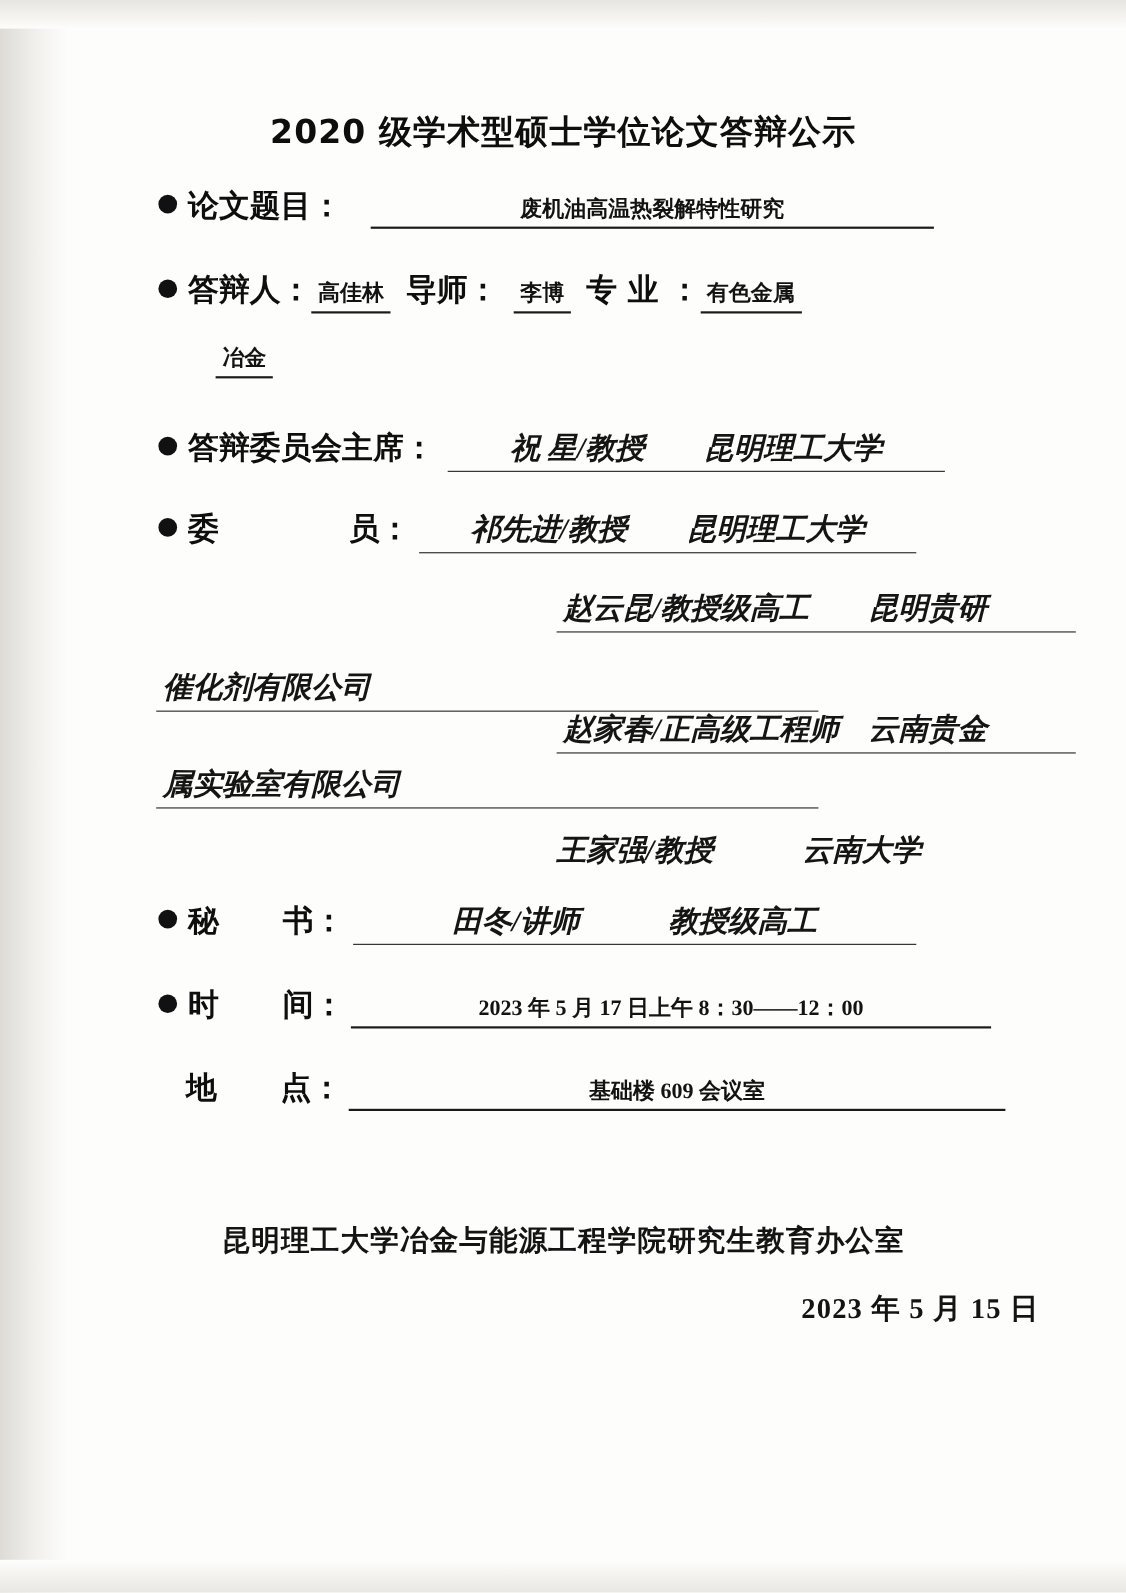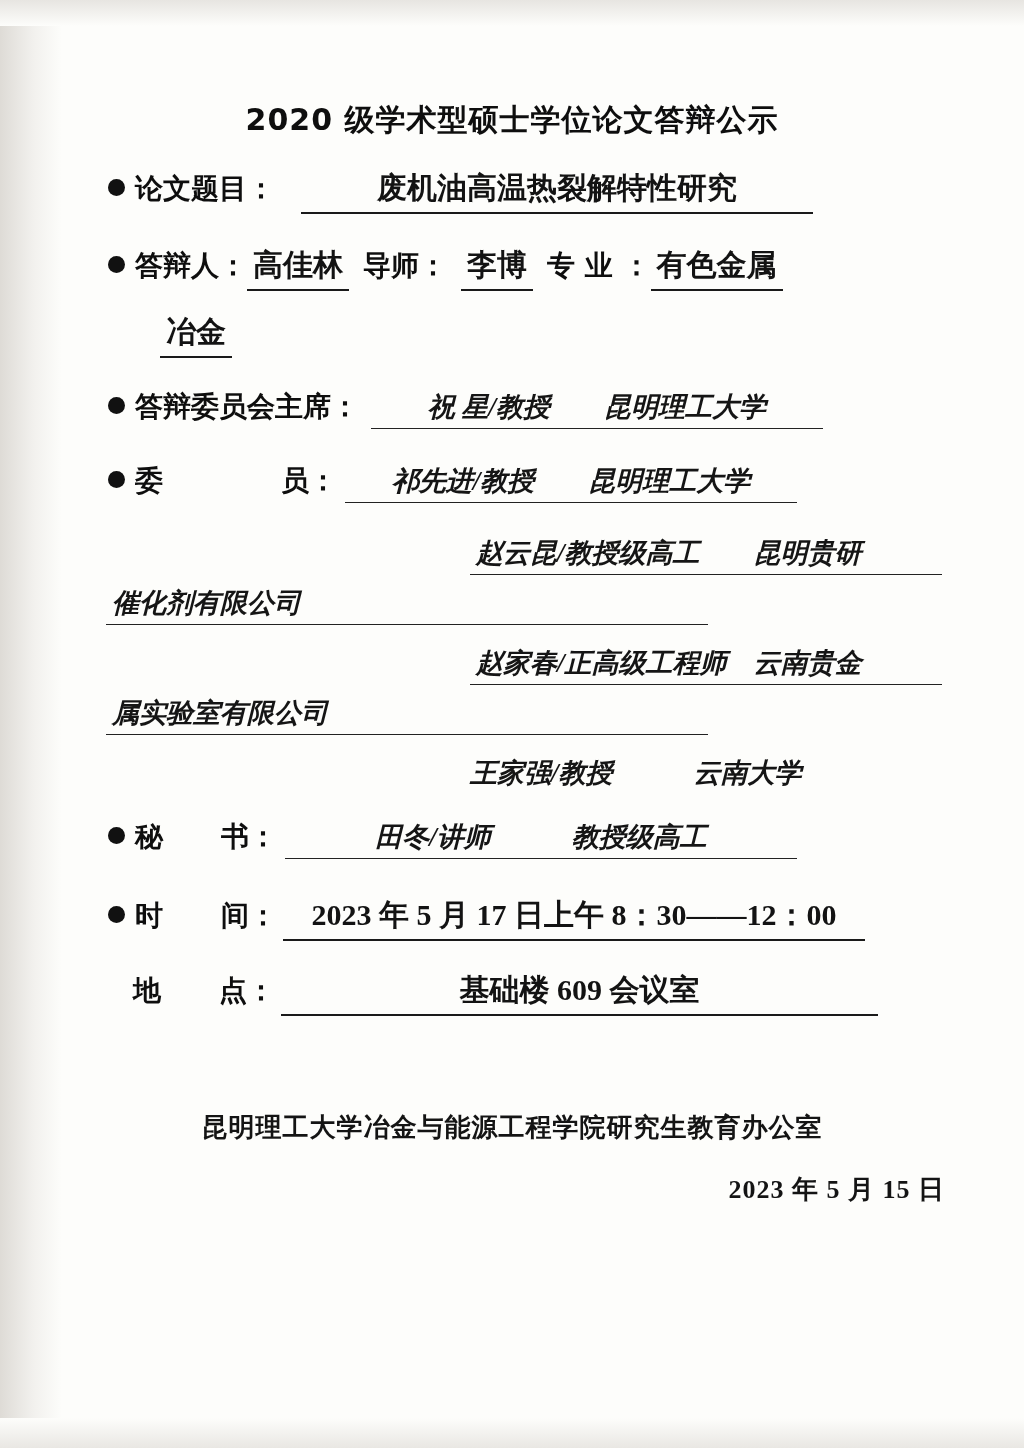--- a/index.html
+++ b/index.html
@@ -50,20 +50,21 @@
     font-weight: bold;
     font-size: 30px;
     letter-spacing: 1px;
     color: #0e0e0e;
   }
 
   .row {
     position: absolute;
     display: flex;
     align-items: baseline;
+    margin-left: 36px;
   }
 
   .bullet {
     display: inline-block;
     width: 17px;
     height: 17px;
     border-radius: 50%;
     background: #111;
     margin-right: 10px;
     flex: 0 0 auto;
@@ -84,21 +85,21 @@
     font-style: italic;
     font-weight: bold;
     font-size: 27px;
     color: #151515;
     white-space: nowrap;
   }
   .hand-kai {
     font-family: "Liberation Serif", serif;
     font-weight: bold;
     font-style: normal;
-    font-size: 30px;
+    font-size: 20px;
     color: #131313;
     white-space: nowrap;
   }
   .ul {
     border-bottom: 2px solid #1a1a1a;
     padding: 0 6px 3px 6px;
     display: inline-block;
   }
   .ul-thin {
     border-bottom: 1.6px solid #222;
@@ -175,21 +176,21 @@
       <span class="bullet"></span>
       <span class="label">委</span>
       <span class="spacer-wide"></span>
       <span class="label">员：</span>
       <span class="hand ul-thin" style="min-width:440px; text-align:center; margin-left:8px;">祁先进/教授　　昆明理工大学</span>
     </div>
 
     <div class="row" style="left:470px; top:535px;">
       <span class="hand ul-thin" style="min-width:460px;">赵云昆/教授级高工　　昆明贵研</span>
     </div>
-    <div class="row" style="left:106px; top:585px;">
+    <div class="row" style="left:106px; top:607px;">
       <span class="hand ul-thin" style="min-width:590px;">催化剂有限公司</span>
     </div>
 
     <div class="row" style="left:470px; top:645px;">
       <span class="hand ul-thin" style="min-width:460px;">赵家春/正高级工程师　云南贵金</span>
     </div>
     <div class="row" style="left:106px; top:695px;">
       <span class="hand ul-thin" style="min-width:590px;">属实验室有限公司</span>
     </div>
 

